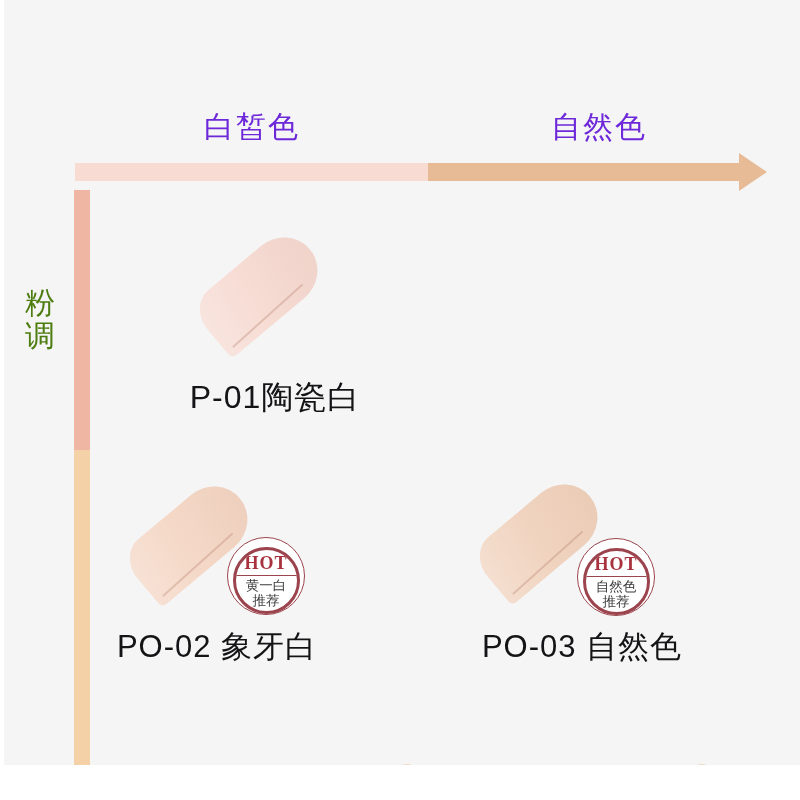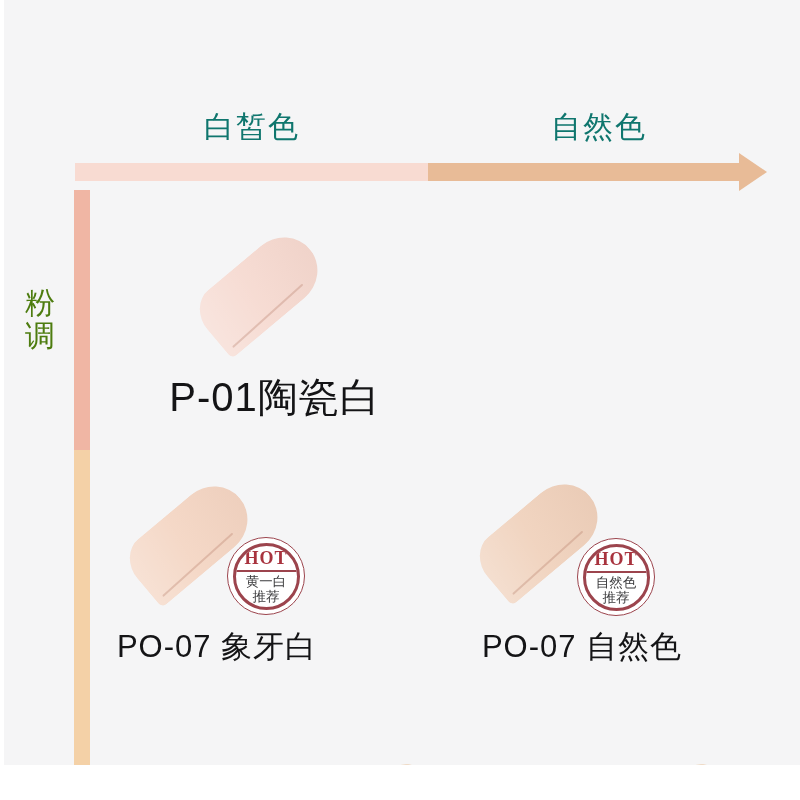--- a/index.html
+++ b/index.html
@@ -30,21 +30,21 @@
   }
 
   
   .axis-label-top {
     position: absolute;
     top: 111px;
     width: 190px;
     text-align: center;
     font-size: 30px;
     line-height: 32px;
-    color: #0f766e;
+    color: #6d28d9;
     letter-spacing: 2px;
   }
   .axis-label-fair    { left: 157px; }
   .axis-label-natural { left: 504px; }
 
   .axis-label-left {
     position: absolute;
     left: 24px;
     width: 32px;
     font-size: 30px;
@@ -104,33 +104,33 @@
   .swatch-tip-2 { left: 612px; top: 784px; }
 
   
   .product-label {
     position: absolute;
     width: 260px;
     text-align: center;
     color: #141416;
     letter-spacing: 1px;
   }
-  .label-p01  { left: 145px; top: 382px; font-size: 40px; line-height: 31px; }
+  .label-p01  { left: 145px; top: 382px; font-size: 32px; line-height: 31px; }
   .label-po01 { left: 87px;  top: 631px; font-size: 31px; line-height: 32px; }
   .label-po03 { left: 452px; top: 631px; font-size: 31px; line-height: 32px; }
 
   
   .badge {
     position: absolute;
     width: 78px; height: 78px;
     border-radius: 50%;
     border: 1.5px solid #9c444d;
     background: rgba(255,255,255,0.93);
     display: flex;
-    align-items: center;
+    align-items: flex-end;
     justify-content: center;
     box-sizing: border-box;
   }
   .badge-po01 { left: 227px; top: 537px; }
   .badge-po03 { left: 577px; top: 538px; }
   .badge-inner {
     width: 67px; height: 67px;
     border-radius: 50%;
     border: 3px solid #9c444d;
     box-sizing: border-box;
@@ -183,31 +183,31 @@
 
     <div class="swatch swatch-po01" style="background-color: rgb(244, 214, 196);"></div>
     <div class="badge badge-po01">
       <div class="badge-inner">
         <div class="badge-hot" style="color: rgb(168, 51, 62);">HOT</div>
         <div class="badge-divider" style="background-color: rgb(156, 68, 77);"></div>
         <div class="badge-line">黄一白</div>
         <div class="badge-line">推荐</div>
       </div>
     </div>
-    <div class="product-label label-po01">PO-07 象牙白</div>
+    <div class="product-label label-po01">PO-02 象牙白</div>
 
     <div class="swatch swatch-po03" style="background-color: rgb(240, 210, 189);"></div>
     <div class="badge badge-po03">
       <div class="badge-inner">
         <div class="badge-hot" style="color: rgb(168, 51, 62);">HOT</div>
         <div class="badge-divider" style="background-color: rgb(156, 68, 77);"></div>
         <div class="badge-line">自然色</div>
         <div class="badge-line">推荐</div>
       </div>
     </div>
-    <div class="product-label label-po03">PO-07 自然色</div>
+    <div class="product-label label-po03">PO-03 自然色</div>
 
     <div class="swatch-tip swatch-tip-1" style="background-color: rgb(233, 193, 152);"></div>
     <div class="swatch-tip swatch-tip-2" style="background-color: rgb(233, 193, 152);"></div>
 
     <div class="left-white-strip"></div>
   </div>
 </div>
 
 </body></html>

